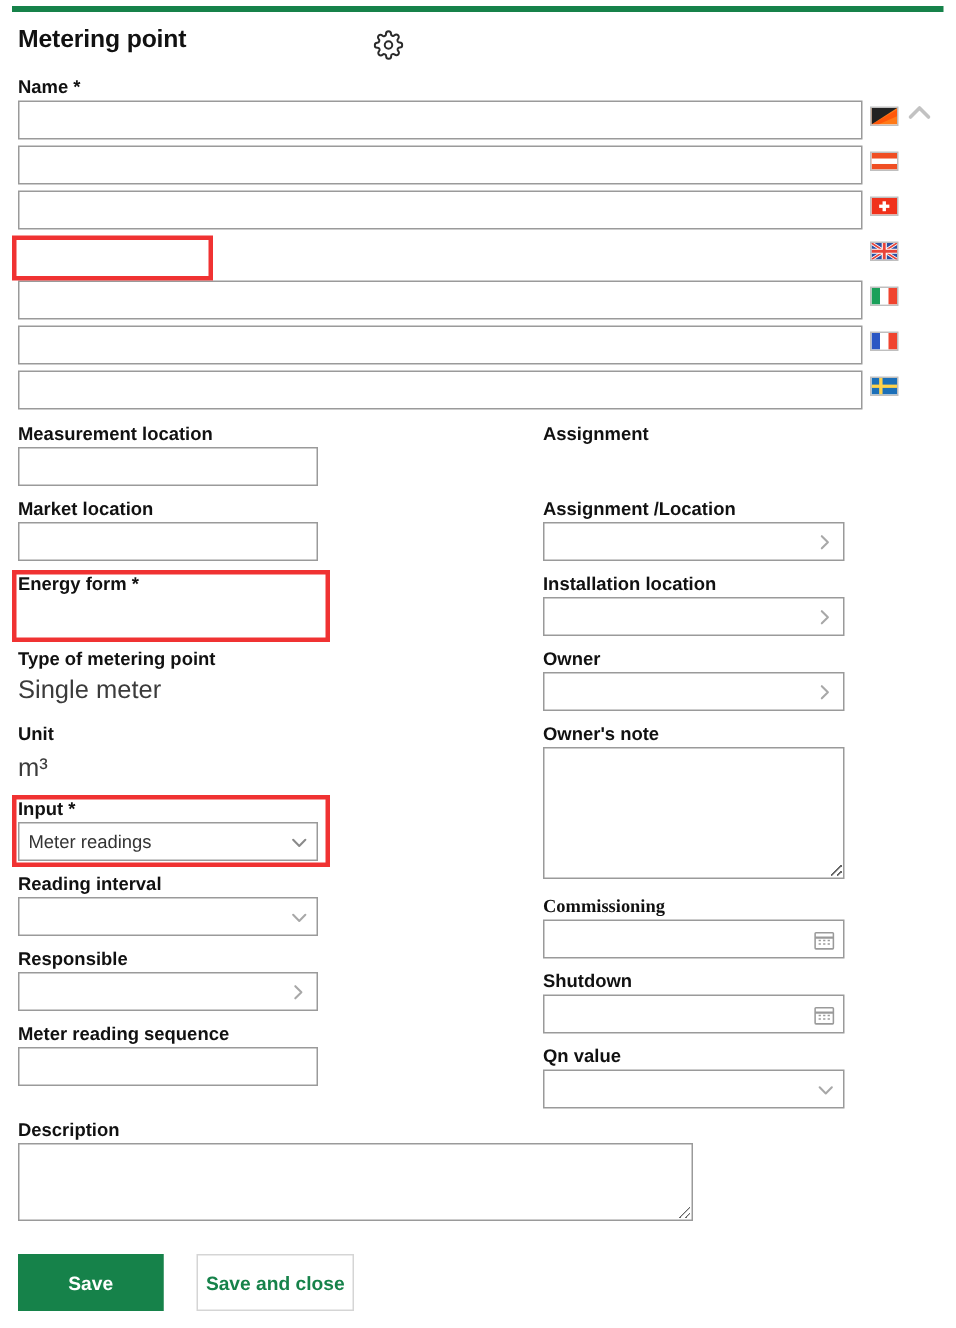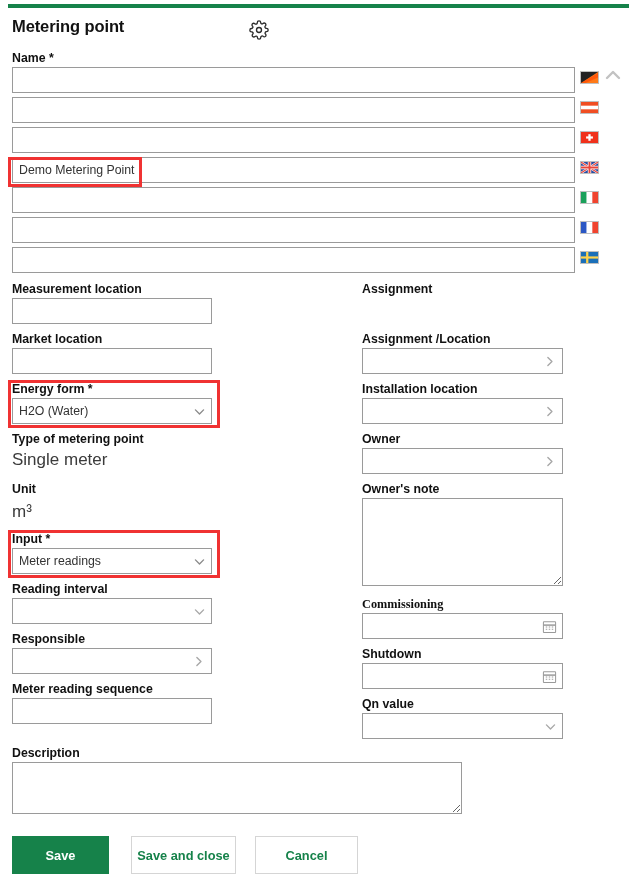--- a/index.html
+++ b/index.html
@@ -147,21 +147,20 @@
       <circle cx="12" cy="12" r="3"></circle>
       <path d="M19.4 15a1.6 1.6 0 0 0 .32 1.77l.06.06a2 2 0 1 1-2.83 2.83l-.06-.06a1.6 1.6 0 0 0-1.77-.32 1.6 1.6 0 0 0-1 1.47V21a2 2 0 1 1-4 0v-.1a1.6 1.6 0 0 0-1.05-1.46 1.6 1.6 0 0 0-1.77.32l-.06.06a2 2 0 1 1-2.83-2.83l.06-.06a1.6 1.6 0 0 0 .32-1.77 1.6 1.6 0 0 0-1.47-1H3a2 2 0 1 1 0-4h.1a1.6 1.6 0 0 0 1.46-1.05 1.6 1.6 0 0 0-.32-1.77l-.06-.06a2 2 0 1 1 2.83-2.83l.06.06a1.6 1.6 0 0 0 1.77.32H9a1.6 1.6 0 0 0 1-1.47V3a2 2 0 1 1 4 0v.1a1.6 1.6 0 0 0 1 1.47 1.6 1.6 0 0 0 1.77-.32l.06-.06a2 2 0 1 1 2.83 2.83l-.06.06a1.6 1.6 0 0 0-.32 1.77V9a1.6 1.6 0 0 0 1.47 1H21a2 2 0 1 1 0 4h-.1a1.6 1.6 0 0 0-1.5 1z"></path>
     </svg>
   </div>
 
   <div class="lbl" style="left:12px; top:51px;">Name *</div>
 
   <input class="fld" style="left: 12px; top: 67px; width: 563px;" value="">
   <input class="fld" style="left: 12px; top: 97px; width: 563px;" value="">
   <input class="fld" style="left: 12px; top: 127px; width: 563px;" value="">
-  <input class="fld" style="left: 12px; top: 157px; width: 563px;" value="Demo Metering Point">
   <input class="fld" style="left: 12px; top: 187px; width: 563px;" value="">
   <input class="fld" style="left: 12px; top: 217px; width: 563px;" value="">
   <input class="fld" style="left: 12px; top: 247px; width: 563px;" value="">
 
   <div class="redbox" style="left:8px; top:157px; width:134px; height:30px;"></div>
 
   <div class="flag" style="left:580px; top:71px;">
     <svg viewBox="0 0 30 20" preserveAspectRatio="none">
       <rect width="30" height="20" fill="#ff7a18"></rect>
       <path d="M0 0 L30 0 L0 20 Z" fill="#222"></path>
@@ -219,28 +218,20 @@
     </svg>
   </div>
 
   <div class="lbl" style="left:12px; top:282px;">Measurement location</div>
   <input class="fld" style="left: 12px; top: 298px; width: 200px;" value="">
 
   <div class="lbl" style="left:12px; top:332px;">Market location</div>
   <input class="fld" style="left: 12px; top: 348px; width: 200px;" value="">
 
   <div class="lbl" style="left:12px; top:382px;">Energy form *</div>
-  <div class="fld-wrap" style="left:12px; top:398px; width:200px; height:26px;">
-    <input class="fld" value="H2O (Water)" style="">
-    <span class="chev-down">
-      <svg width="13" height="13" viewBox="0 0 16 16" fill="none" stroke="#8a8a8a" stroke-width="1.7" stroke-linecap="round" stroke-linejoin="round">
-          <path d="M3 6 L8 11 L13 6"></path>
-        </svg>
-    </span>
-  </div>
   <div class="redbox" style="left:8px; top:380px; width:212px; height:48px;"></div>
 
   <div class="lbl" style="left:12px; top:432px;">Type of metering point</div>
   <div class="valtext" style="left:12px; top:450px;">Single meter</div>
 
   <div class="lbl" style="left:12px; top:482px;">Unit</div>
   <div class="valtext" style="left:12px; top:502px;">m³</div>
 
   <div class="lbl" style="left:12px; top:532px;">Input *</div>
   <div class="fld-wrap" style="left:12px; top:548px; width:200px; height:14px;">
@@ -343,15 +334,14 @@
           <path d="M3 6 L8 11 L13 6"></path>
         </svg>
     </span>
   </div>
 
   <div class="lbl" style="left:12px; top:746px;">Description</div>
   <textarea class="fld" style="left: 12px; top: 762px; width: 450px; height: 52px;"></textarea>
 
   <div class="btn btn-primary" style="left:12px; top:836px; width:97px;">Save</div>
   <div class="btn btn-secondary" style="left:131px; top:836px; width:105px;">Save and close</div>
-  <div class="btn btn-secondary" style="left:255px; top:836px; width:103px;">Cancel</div>
 
 </div>
 
 </body></html>

